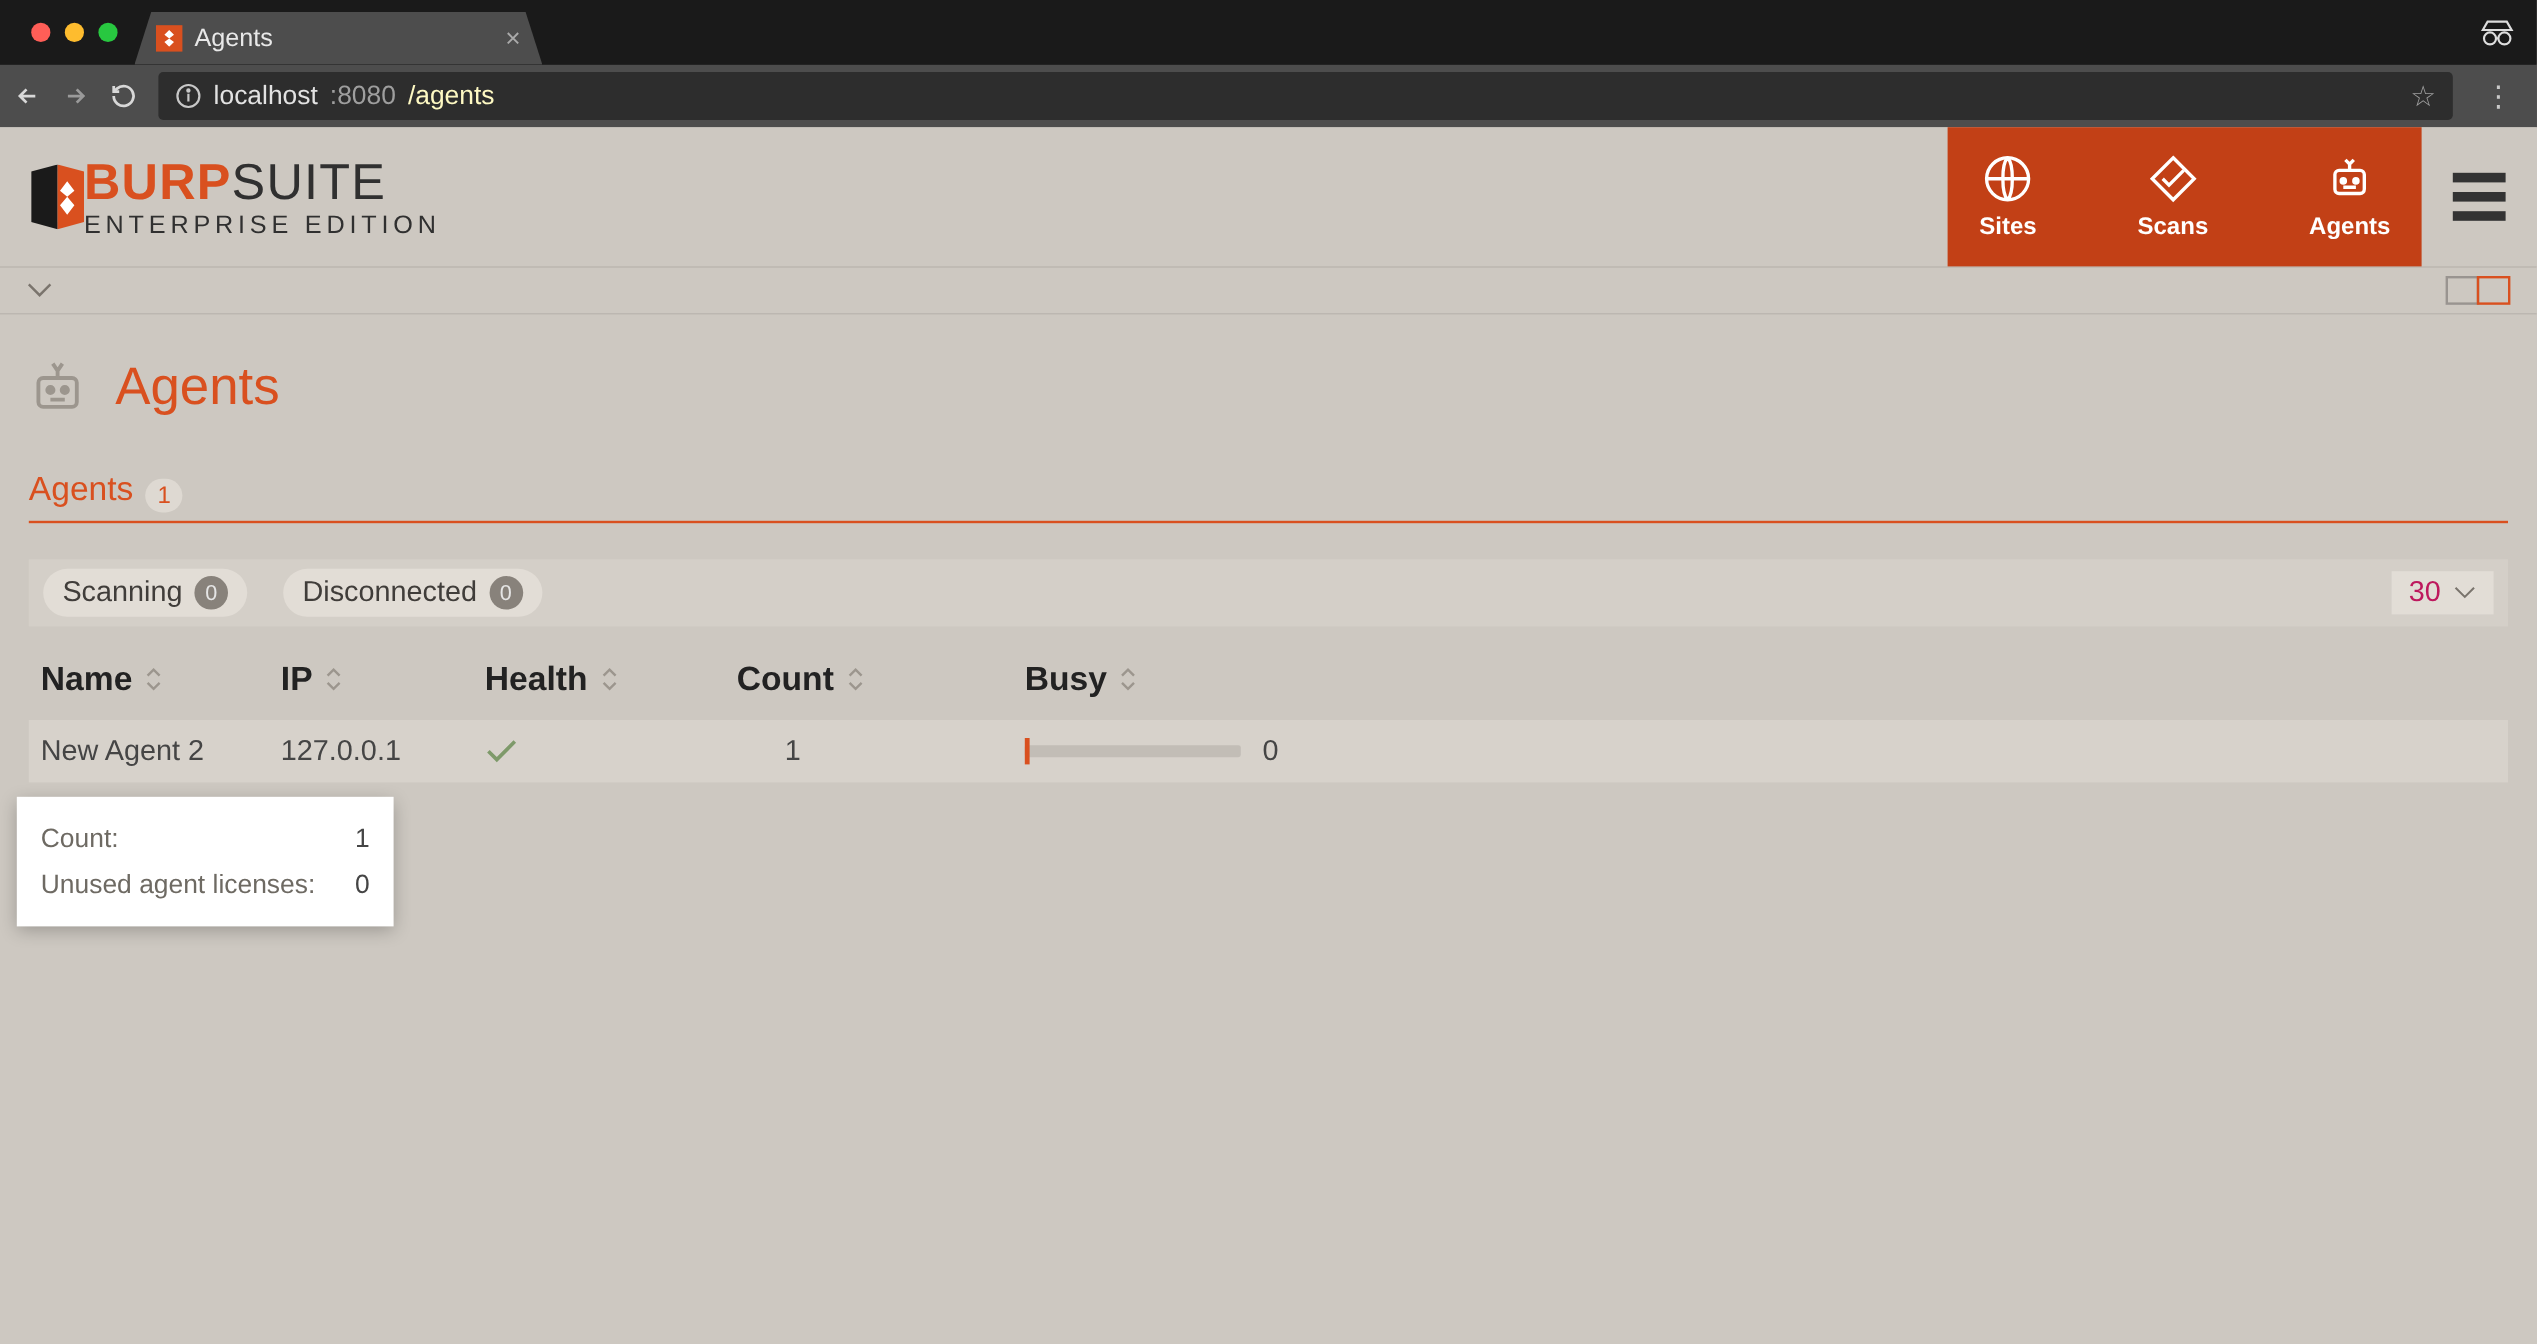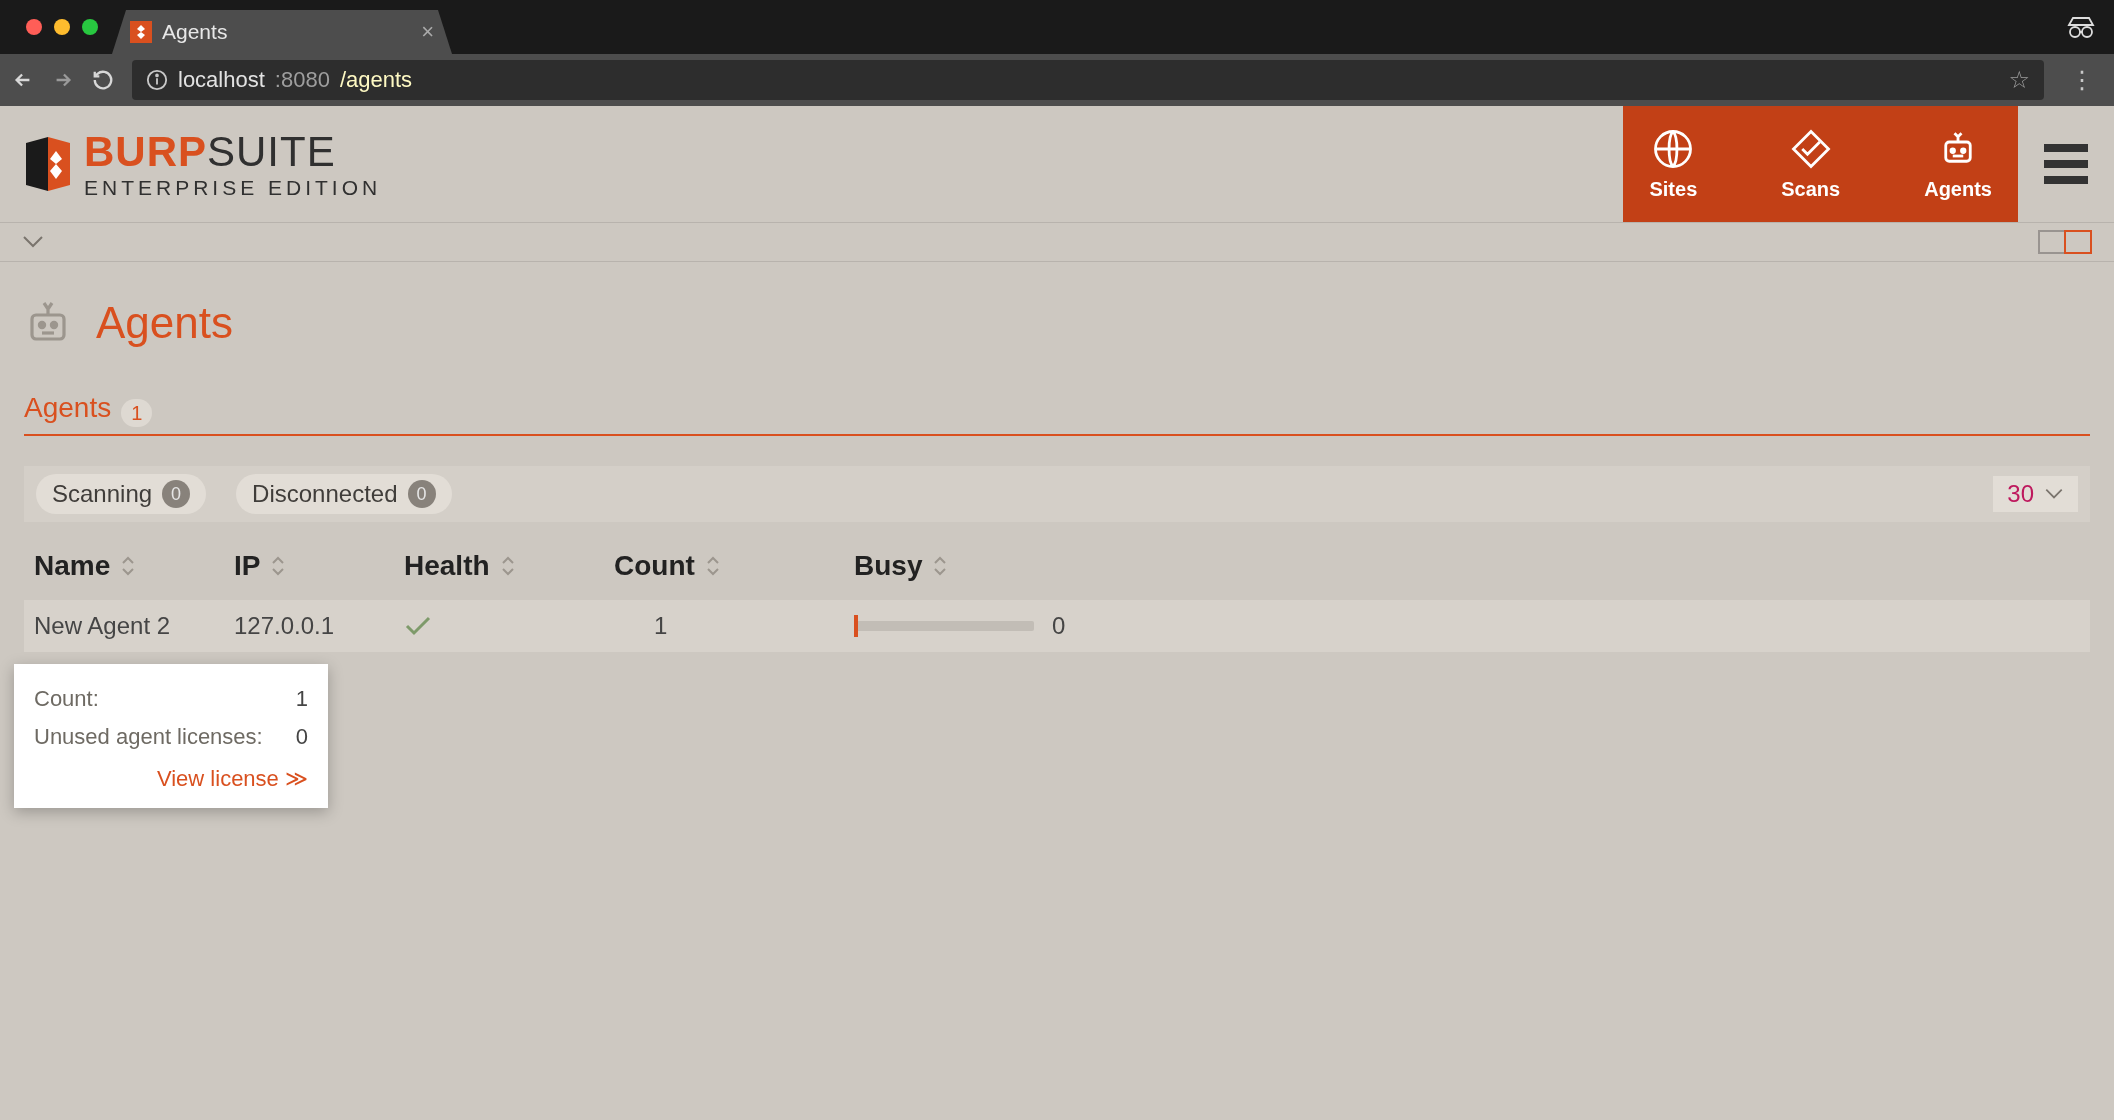--- a/index.html
+++ b/index.html
@@ -60,21 +60,21 @@
 .omnibox .url-path { color: #fef9c3; }
 .omnibox .star { margin-left: auto; color: #9e9e9e; font-size: 24px; }
 .kebab { color: #c9c9c9; font-size: 24px; padding: 0 8px; cursor: pointer; }
 
 
 .app-header {
   display: flex; align-items: stretch;
   background: #cdc8c1; height: 116px;
   border-bottom: 0;
 }
-.brand { display: flex; align-items: center; gap: 14px; padding: 0 26px; }
+.brand { display: flex; align-items: center; gap: 0; padding: 0 26px; }
 .brand-logo {
   width: 44px; height: 54px; position: relative;
 }
 .brand-text { line-height: 1; }
 .brand-burp { color: #d9501f; font-weight: 700; font-size: 42px; letter-spacing: 1px; }
 .brand-suite { color: #303030; font-weight: 400; font-size: 42px; letter-spacing: 1px; }
 .brand-sub { color: #303030; font-size: 21px; letter-spacing: 4px; margin-top: 4px; }
 
 .nav-tabs {
   margin-left: auto; display: flex; background: #c24016; gap: 32px;
@@ -393,19 +393,13 @@
 
 <div class="popover">
   <div class="row">
     <span>Count:</span>
     <span class="val">1</span>
   </div>
   <div class="row">
     <span>Unused agent licenses:</span>
     <span class="val">0</span>
   </div>
-  <div class="link-row">
-    <span class="link">
-      <span>View license</span>
-      <span> ≫</span>
-    </span>
-  </div>
 </div>
 
 </body></html>

